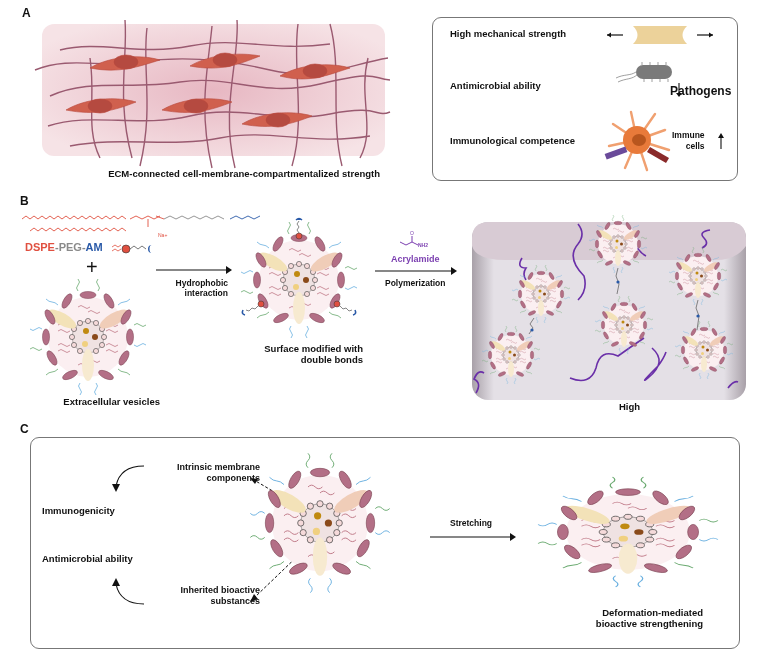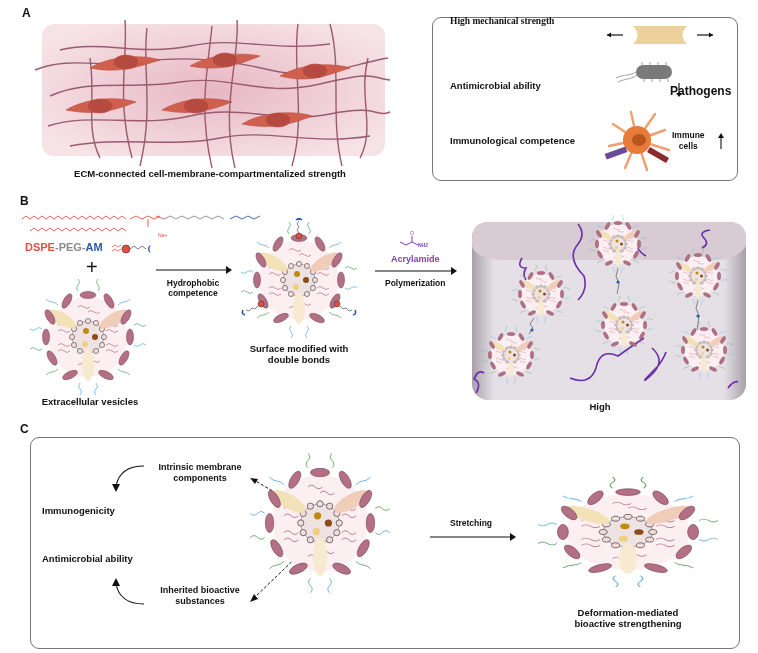--- a/index.html
+++ b/index.html
@@ -1,21 +1,21 @@
 <!DOCTYPE html>
 <html><head>
 <meta charset="utf-8">
 <style>
   html, body { margin:0; padding:0; background:#ffffff; }
   body { width:758px; height:653px; position:relative; overflow:hidden;
          font-family:"Liberation Sans", sans-serif; color:#111; }
   .abs { position:absolute; }
   .lbl { font-weight:bold; font-size:9.5px; color:#111; white-space:nowrap; }
   .panel-letter { font-weight:bold; font-size:12px; }
-  .ctr { text-align:center; }
+  .ctr { text-align:right; }
   svg { position:absolute; overflow:visible; }
   .box { position:absolute; border:1.3px solid #777; border-radius:9px; background:#fff; }
 </style>
 </head>
 <body>
 
 <div class="abs panel-letter" style="left:22px;top:6px;">A</div>
 
 <svg style="left:30px;top:18px;" width="360" height="150" viewBox="0 0 360 150">
   <defs>
@@ -63,21 +63,21 @@
       </g>
     <g>
         <path d="M212 106 C232 94,262 92,282 98 C262 106,242 112,212 106Z"></path>
         <ellipse cx="248" cy="102" rx="12" ry="7" fill="#b54a40"></ellipse>
       </g>
   </g>
 </svg>
 <div class="abs lbl ctr" style="left:40px;top:168px;width:340px;font-size:9.5px;">ECM-connected cell-membrane-compartmentalized strength</div>
 
 <div class="box" style="left:432px;top:17px;width:304px;height:162px;"></div>
-<div class="abs lbl" style="left:450px;top:16px;font-family:Liberation Serif, serif;">High mechanical strength</div>
+<div class="abs lbl" style="left:450px;top:28px;">High mechanical strength</div>
 <div class="abs lbl" style="left:450px;top:80px;">Antimicrobial ability</div>
 <div class="abs lbl" style="left:450px;top:135px;">Immunological competence</div>
 
 <svg style="left:605px;top:24px;" width="110" height="22" viewBox="0 0 110 22">
   <path d="M2 11 H18" stroke="#111" stroke-width="1.2"></path>
     <path d="M2 11 l4 -2.5 v5z" fill="#111"></path>
   <path d="M28 2 H82 C76 8,76 14,82 20 H28 C34 14,34 8,28 2Z" fill="#ecd29a"></path>
   <path d="M92 11 H108" stroke="#111" stroke-width="1.2"></path>
     <path d="M108 11 l-4 -2.5 v5z" fill="#111"></path>
 </svg>
@@ -209,21 +209,21 @@
   </g>
 </svg>
 <div class="abs lbl ctr" style="left:20px;top:396px;width:140px;font-size:9.5px;">Extracellular vesicles</div>
 
 <svg style="left:156px;top:266px;" width="76" height="8" viewBox="0 0 76 8">
     <path d="M0 4 H70" stroke="#111" stroke-width="1.2"></path>
     <path d="M70 0 L76 4 L70 8Z" fill="#111"></path>
   </svg>
 <div class="abs lbl ctr" style="left:158px;top:278px;width:70px;font-size:8.5px;line-height:10px;">
   <div>Hydrophobic</div>
-  <div>competence</div>
+  <div>interaction</div>
 </div>
 
 <svg style="left:240px;top:218px;" width="118" height="124" viewBox="-59 -62 118 124">
   <use href="#ev"></use>
   <g>
     <circle cx="0" cy="-44" r="3" fill="#e05040" stroke="#333" stroke-width="0.5"></circle>
     <path d="M0 -47 l-2 -3 l2 -3 l-2 -3 l2 -3" stroke="#555" fill="none" stroke-width="0.7"></path>
     <path d="M-3 -60 q3 -3 6 0" stroke="#2a5aa8" fill="#2a5aa8" stroke-width="1.4"></path>
     <circle cx="-38" cy="24" r="3" fill="#e05040" stroke="#333" stroke-width="0.5"></circle>
     <path d="M-41 26 l-3 3 l-3 -1 l-3 3 l-3 -1" stroke="#555" fill="none" stroke-width="0.7"></path>

